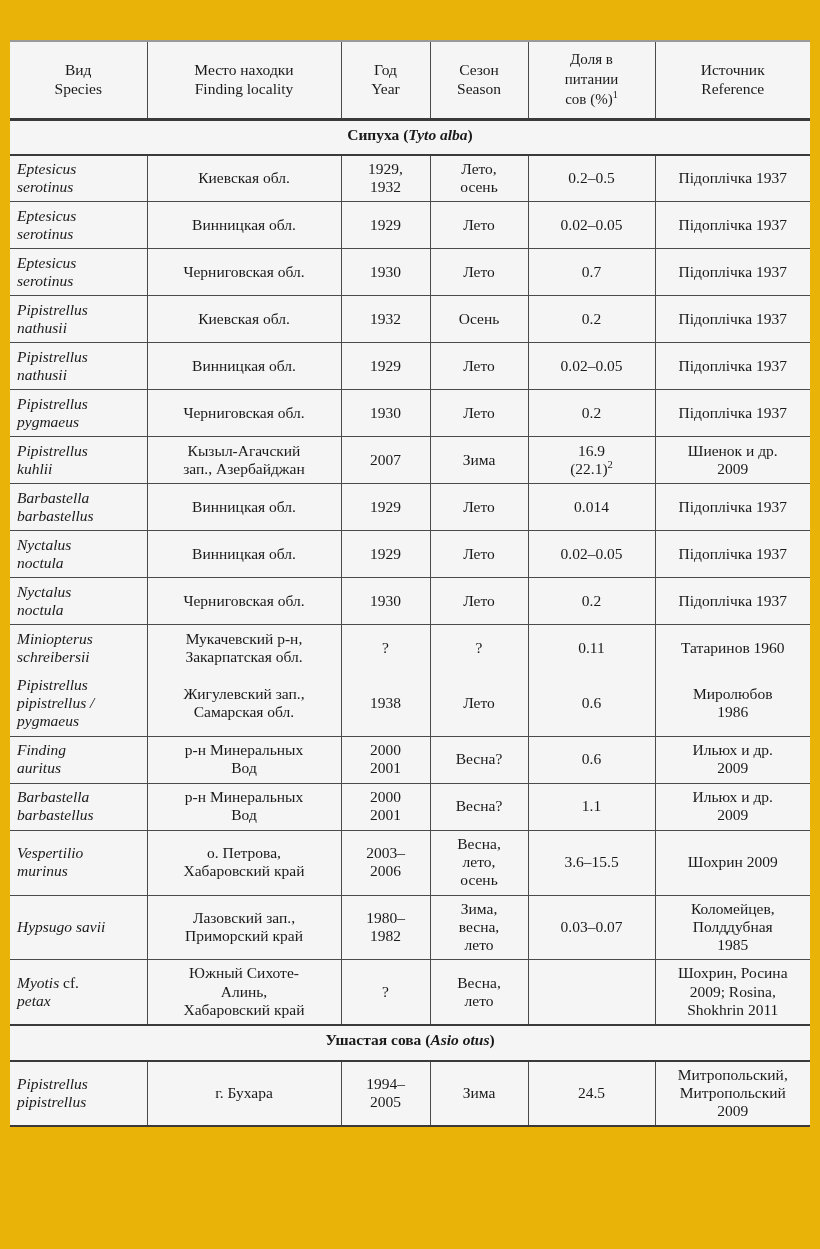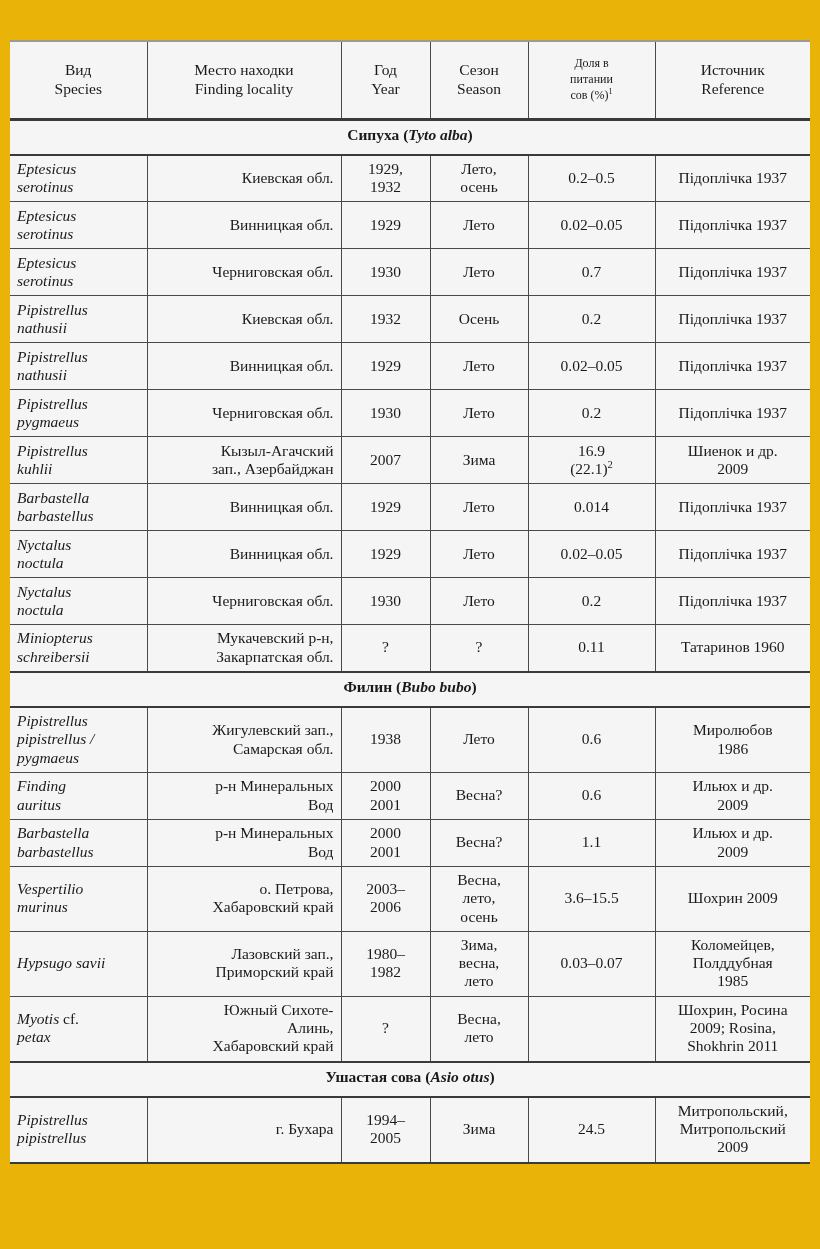--- a/index.html
+++ b/index.html
@@ -61,21 +61,21 @@
   }
   tr.head-row th {
     border-bottom: 3.4px solid #3a3a3a;
     text-align: center;
     font-weight: normal;
     height: 78px;
     padding: 6px 6px;
   }
   tr.head-row th .ru { display: block; }
   tr.head-row th .en { display: block; }
-  tr.head-row th.share-head { line-height: 1.32; font-size: 12px; }
+  tr.head-row th.share-head { line-height: 1.32; font-size: 15px; }
 
   
   tr.section-row td {
     border-right: none;
     border-top: 2.6px solid #3a3a3a;
     border-bottom: 2.6px solid #3a3a3a;
     text-align: center;
     font-weight: bold;
     font-size: 15.5px;
     padding: 5px 0 10px 0;
@@ -87,21 +87,21 @@
   }
   tr.section-first td { border-top: none; }
 
   
   td.species {
     font-style: italic;
     text-align: left;
     padding-left: 4px;
   }
   td.species .roman { font-style: normal; }
-  td.locality { text-align: right; }
+  td.locality { text-align: center; }
   td.year,
   td.season,
   td.share { text-align: center; }
   td.reference { text-align: center; }
 
   td .ln { display: block; }
 
   sup {
     font-size: 0.68em;
     vertical-align: super;
@@ -395,23 +395,20 @@
           <td class="season">
             <span class="ln">?</span>
           </td>
           <td class="share">
             <span class="ln">0.11</span>
           </td>
           <td class="reference">
             <span class="ln">Татаринов 1960</span>
           </td>
         </tr>
-        <tr class="section-row">
-          <td colspan="6"><span>Филин (</span><span class="sci">Bubo bubo</span><span>)</span></td>
-        </tr>
         <tr class="r3">
           <td class="species">
             <span class="ln">Pipistrellus</span>
             <span class="ln">pipistrellus /</span>
             <span class="ln">pygmaeus</span>
           </td>
           <td class="locality">
             <span class="ln">Жигулевский зап.,</span>
             <span class="ln">Самарская обл.</span>
           </td>

